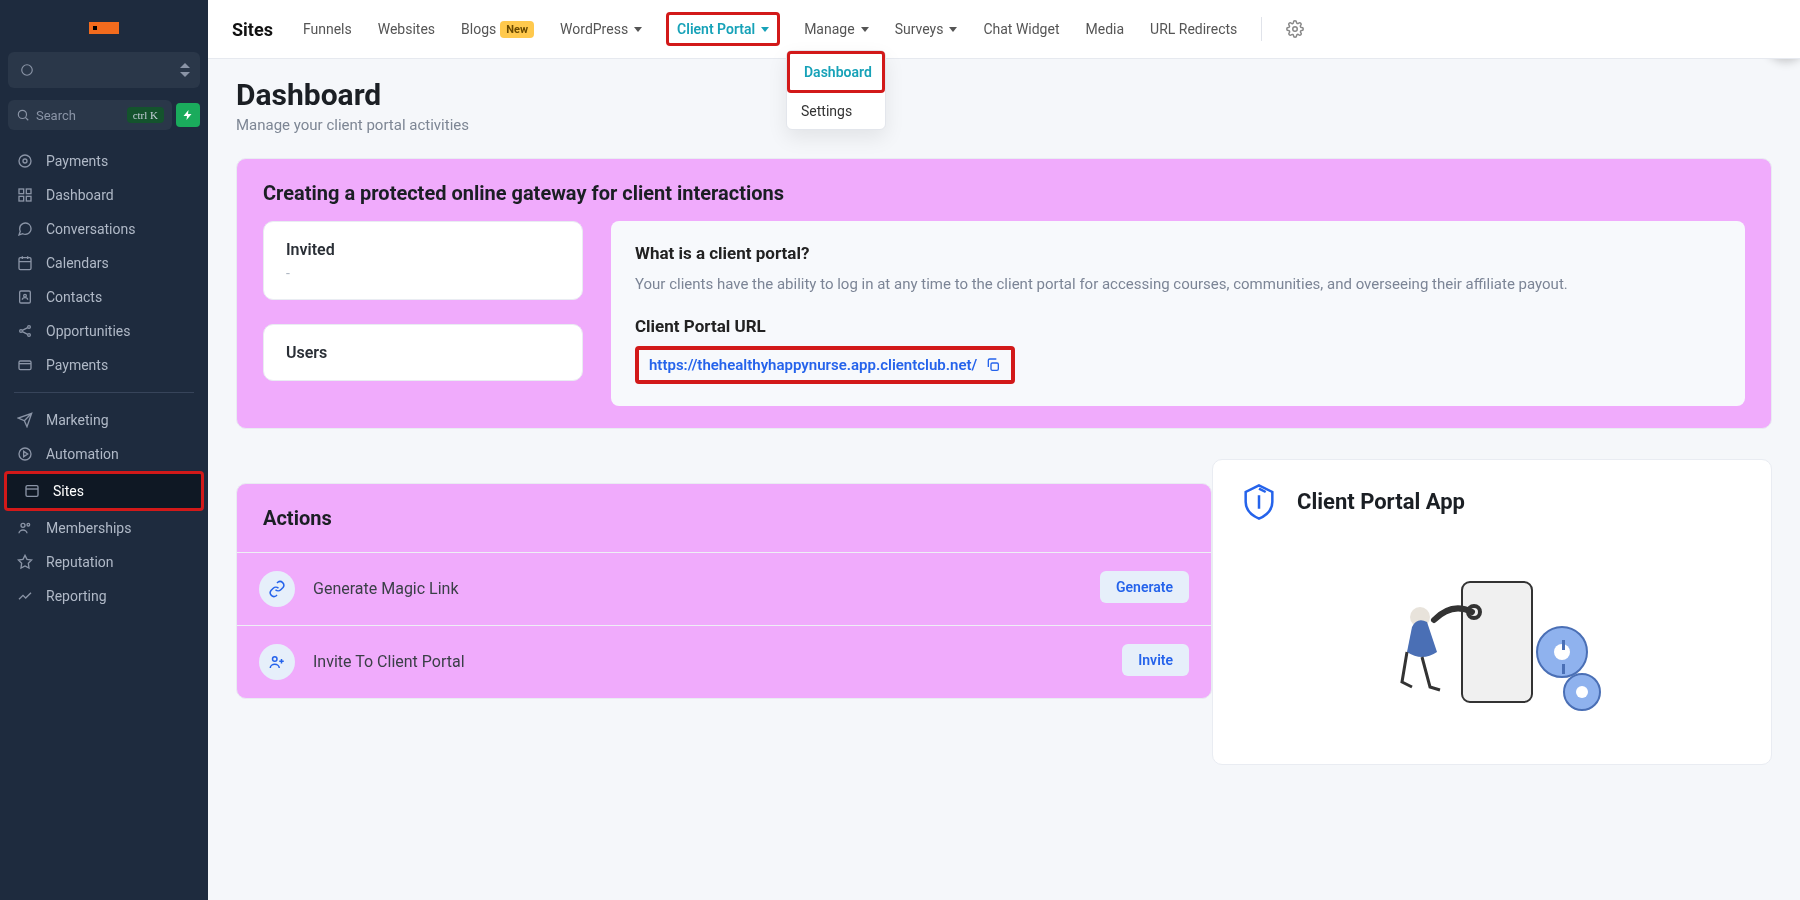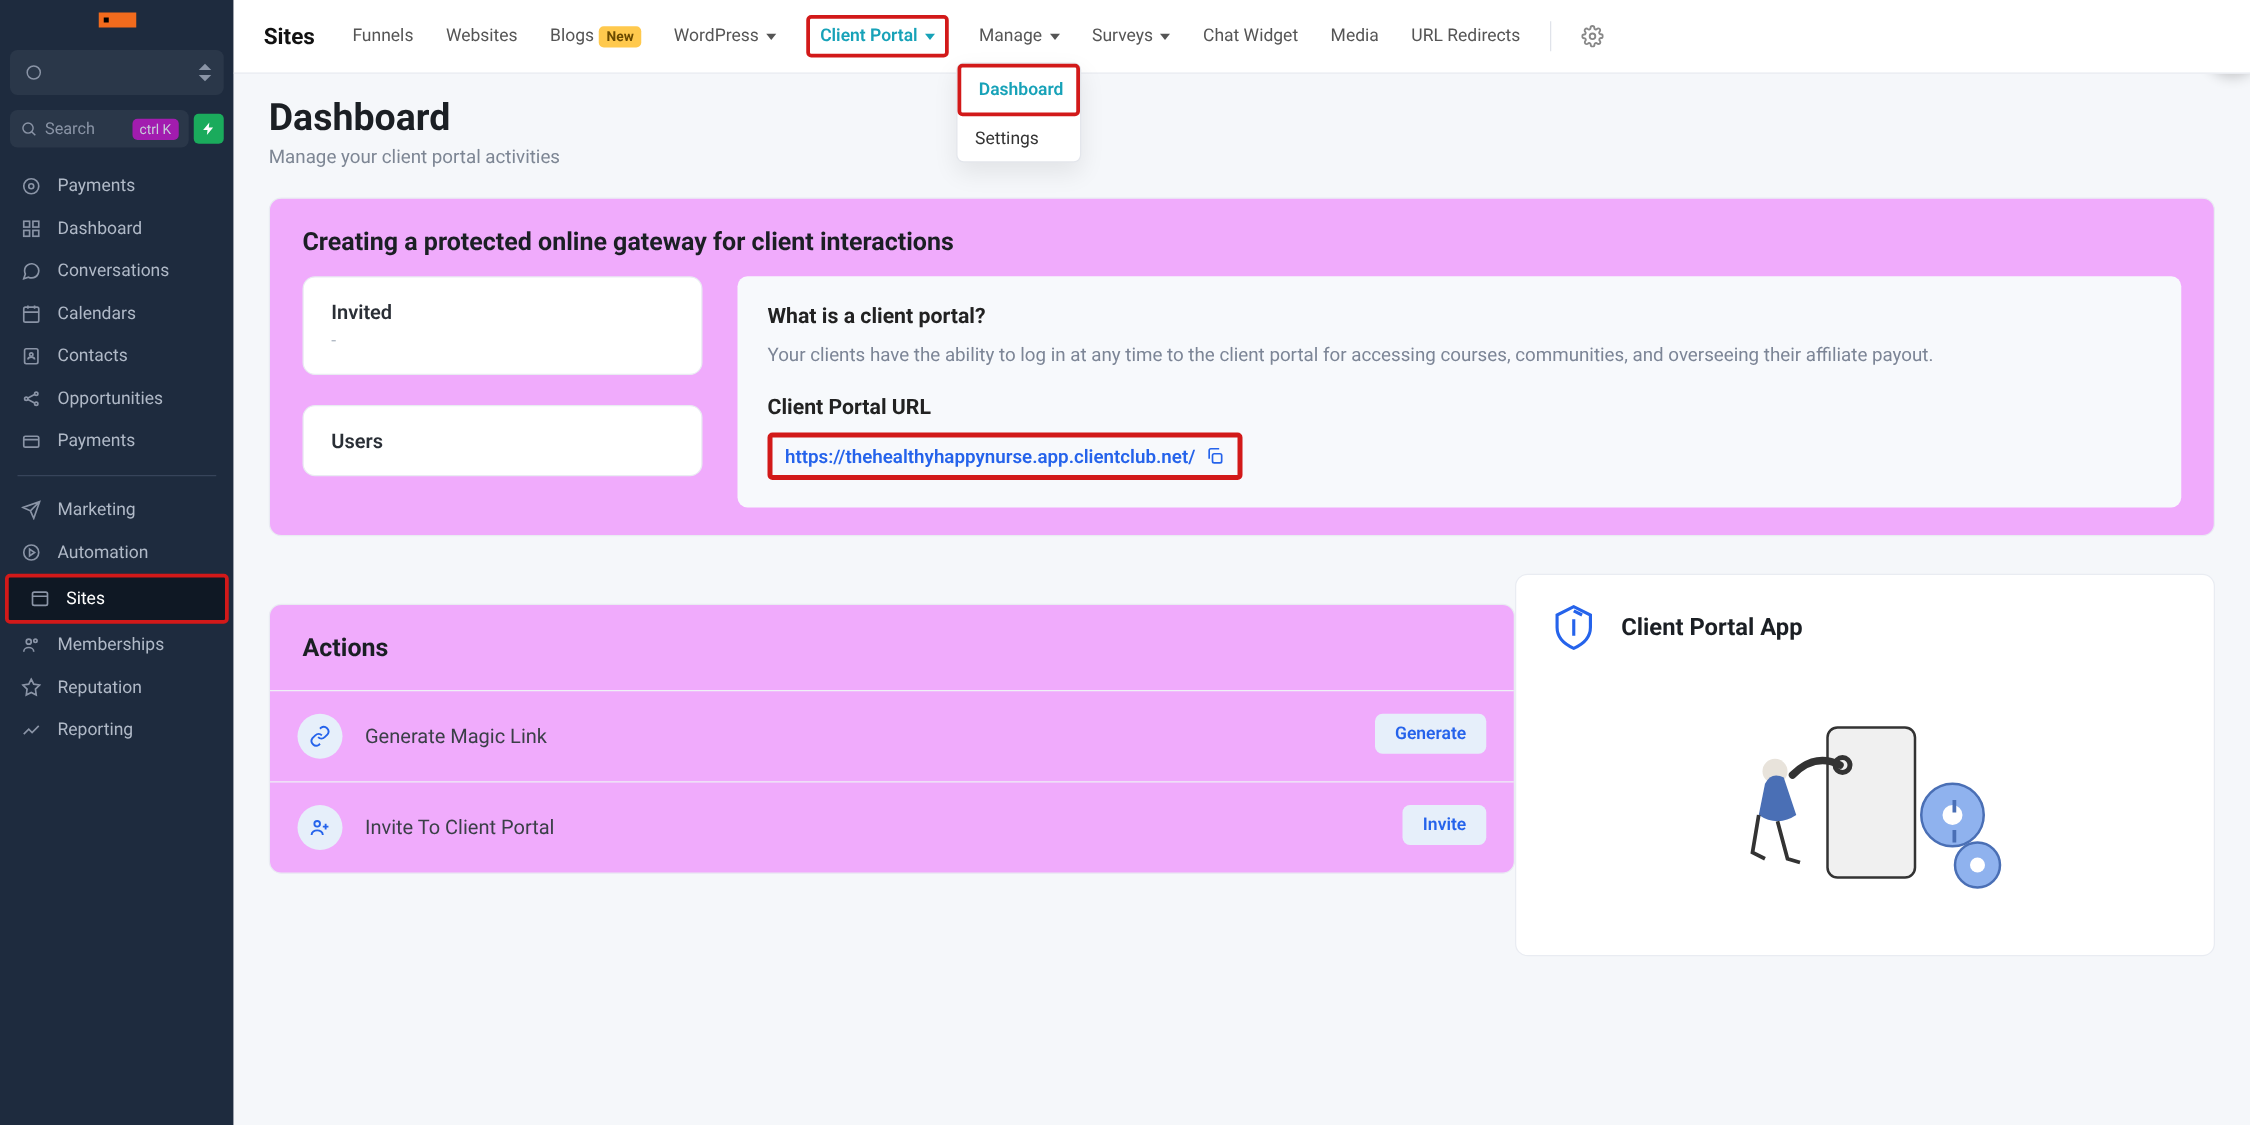--- a/index.html
+++ b/index.html
@@ -1,29 +1,29 @@
 <!DOCTYPE html>
 <html><head>
 <meta charset="utf-8">
 <style>
 * { margin: 0; padding: 0; box-sizing: border-box; font-family: -apple-system, BlinkMacSystemFont, "Segoe UI", Roboto, sans-serif; }
 body { display: flex; background: #f5f7fa; width: 1800px; height: 900px; overflow: hidden; }
 
-.sidebar { width: 187px; background: #1e2b3e; color: #b0b9c7; display: flex; flex-direction: column; flex-shrink: 0; }
+.sidebar { width: 208px; background: #1e2b3e; color: #b0b9c7; display: flex; flex-direction: column; padding-top: 12px; flex-shrink: 0; }
 .logo-row { display: flex; justify-content: center; padding: 10px 0 18px; }
 .logo-dot { width: 30px; height: 12px; background: #f26b1d; position: relative; }
 .logo-dot::after { content: ""; width: 4px; height: 4px; background: #000; position: absolute; top: 4px; left: 4px; }
 .account-selector { margin: 0 8px 12px; background: #2a3749; border-radius: 6px; height: 36px; display: flex; align-items: center; padding: 0 10px; justify-content: space-between; cursor: pointer; }
 .account-selector .updown { width: 10px; height: 14px; position: relative; }
 .account-selector .updown::before, .account-selector .updown::after { content: ""; position: absolute; left: 0; width: 0; height: 0; border-left: 5px solid transparent; border-right: 5px solid transparent; }
 .account-selector .updown::before { top: 0; border-bottom: 5px solid #8a94a6; }
 .account-selector .updown::after { bottom: 0; border-top: 5px solid #8a94a6; }
 .search-row { display: flex; gap: 4px; margin: 0 8px 14px; align-items: center; }
 .search-box { flex: 1; background: #2a3749; border-radius: 6px; height: 30px; display: flex; align-items: center; padding: 0 8px; color: #8a94a6; font-size: 13px; gap: 6px; }
-.search-kbd { background: #a21caf; font-size: 11px; padding: 2px 6px; border-radius: 4px; color: #c7cfda; }
+.search-kbd { background: #14532d; font-size: 11px; padding: 2px 6px; border-radius: 4px; color: #c7cfda; font-family: Liberation Serif, serif; }
 .bolt-badge { width: 24px; height: 24px; background: #1aab5c; border-radius: 4px; display: flex; align-items: center; justify-content: center; color: #fff; font-size: 14px; }
 
 .nav-list { display: flex; flex-direction: column; }
 .nav-item { display: flex; align-items: center; gap: 12px; padding: 8px 16px; font-size: 14px; cursor: pointer; color: #b0b9c7; }
 .nav-item.active { background: #0f1824; color: #fff; border: 3px solid #d21919; border-radius: 4px; margin: 0 4px; }
 .nav-divider { height: 1px; background: #37445a; margin: 10px 14px; }
 .nav-icon { width: 18px; height: 18px; display: inline-flex; align-items: center; justify-content: center; color: #8a94a6; }
 
 .main { flex: 1; display: flex; flex-direction: column; background: #fff; }
 .topbar { display: flex; align-items: center; padding: 12px 24px; border-bottom: 1px solid #e6e9ef; gap: 22px; background: #fff; position: relative; }
@@ -68,21 +68,21 @@
 .action-row { display: flex; align-items: flex-start; justify-content: space-between; padding: 18px 22px; border-top: 1px solid #eef0f5; }
 .action-row:first-of-type { border-top: none; }
 .action-left { display: flex; align-items: center; gap: 18px; }
 .action-chip { width: 36px; height: 36px; border-radius: 50%; background: #e6effa; display: flex; align-items: center; justify-content: center; color: #2563eb; }
 .action-text { font-size: 16px; color: #3a3f47; }
 .action-btn { background: #e6effa; color: #2563eb; font-weight: 600; padding: 8px 16px; border-radius: 6px; font-size: 14px; cursor: pointer; }
 
 .app-card { background: #fff; border: 1px solid #e9ecf2; border-radius: 10px; padding: 22px 26px; }
 .app-head { display: flex; align-items: center; gap: 18px; }
 .app-icon { width: 40px; height: 40px; }
-.app-title { font-weight: 700; font-size: 19px; color: #1b1f24; }
+.app-title { font-weight: 700; font-size: 22px; color: #1b1f24; }
 .illust { margin-top: 40px; display: flex; justify-content: center; }
 .illust svg { width: 220px; height: 180px; }
 
 .phone-fab { position: absolute; top: 14px; right: -8px; width: 44px; height: 44px; background: #0bbf5a; border-radius: 50%; display: flex; align-items: center; justify-content: center; color: #fff; box-shadow: 0 4px 10px rgba(0,0,0,0.2); }
 
 svg { display: block; }
 </style>
 </head>
 <body>
 

